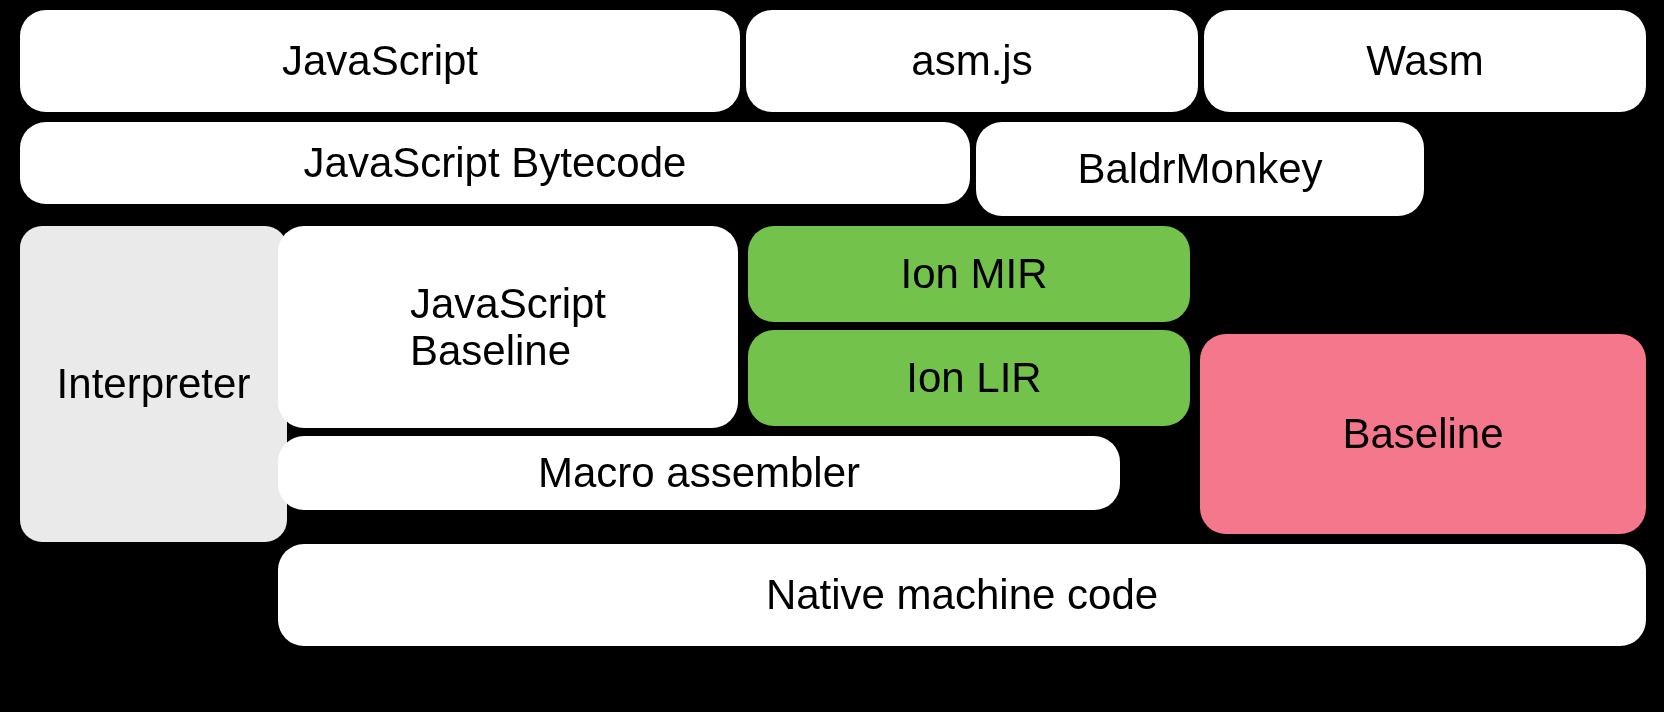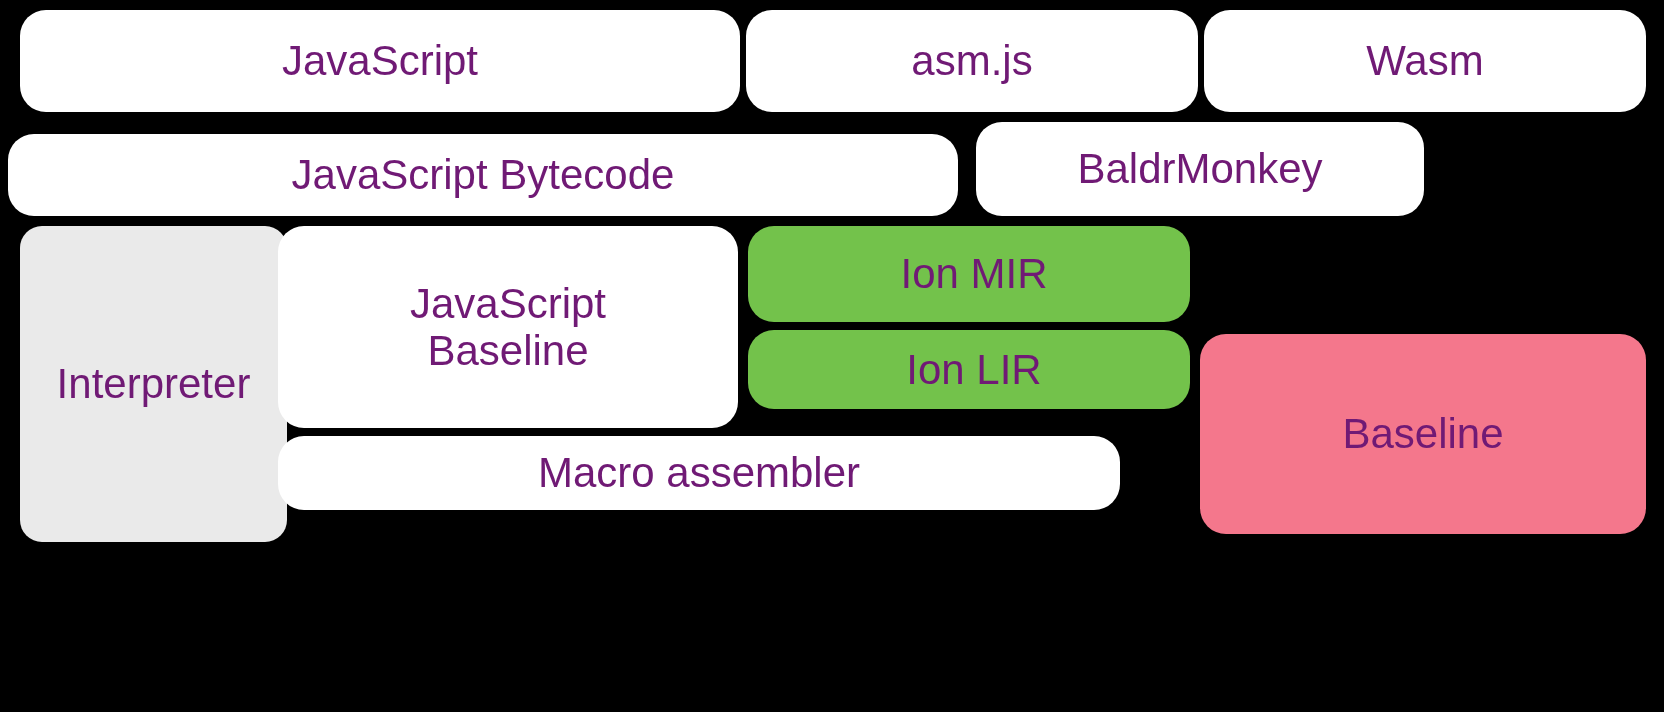--- a/index.html
+++ b/index.html
@@ -14,49 +14,49 @@
     background: #000000;
     overflow: hidden;
     font-family: "Liberation Sans", sans-serif;
   }
   .box {
     position: absolute;
     box-sizing: border-box;
     display: flex;
     align-items: center;
     justify-content: center;
-    text-align: center;
+    text-align: left;
     border-radius: 26px;
-    color: #701a75;
+    color: #000000;
     font-size: 42px;
     line-height: 1.12;
     font-weight: 400;
     letter-spacing: 0px;
     white-space: pre-line;
     user-select: none;
   }
   .white  { background: #FFFFFF; }
   .grey   { background: #EAEAEA; }
   .green  { background: #73C24B; padding-left: 10px; }
   .pink   { background: #F4778C; }
 
   
   #box-javascript      { left: 20px;   top: 10px;  width: 720px; height: 102px; }
   #box-asmjs           { left: 746px;  top: 10px;  width: 452px; height: 102px; }
   #box-wasm            { left: 1204px; top: 10px;  width: 442px; height: 102px; }
 
   
-  #box-js-bytecode     { left: 8px;   top: 122px; width: 950px; height: 82px; margin-top: 12px;  }
+  #box-js-bytecode     { left: 20px;   top: 122px; width: 950px; height: 82px;  }
   #box-baldrmonkey     { left: 976px;  top: 122px; width: 448px; height: 94px;  }
 
   
   #box-interpreter     { left: 20px;   top: 226px; width: 267px; height: 316px; border-radius: 22px; }
   #box-js-baseline     { left: 278px;  top: 226px; width: 460px; height: 202px; }
   #box-ion-mir         { left: 748px;  top: 226px; width: 442px; height: 96px;  }
-  #box-ion-lir         { left: 748px;  top: 330px; width: 442px; height: 79px;  }
+  #box-ion-lir         { left: 748px;  top: 330px; width: 442px; height: 96px;  }
   #box-macro-assembler { left: 278px;  top: 436px; width: 842px; height: 74px;  }
   #box-cretonne        { left: 1200px; top: 334px; width: 446px; height: 200px; }
 
   
   #box-native-code     { left: 278px;  top: 544px; width: 1368px; height: 102px; }
 </style>
 </head>
 <body>
 
 <div id="canvas">
@@ -77,14 +77,15 @@
 Baseline</div>
 
   <div class="box green" id="box-ion-mir">Ion MIR</div>
 
   <div class="box green" id="box-ion-lir">Ion LIR</div>
 
   <div class="box white" id="box-macro-assembler">Macro assembler</div>
 
   <div class="box pink" id="box-cretonne">Baseline</div>
 
+  <div class="box white" id="box-native-code">Native machine code</div>
 
 </div>
 
 </body></html>

